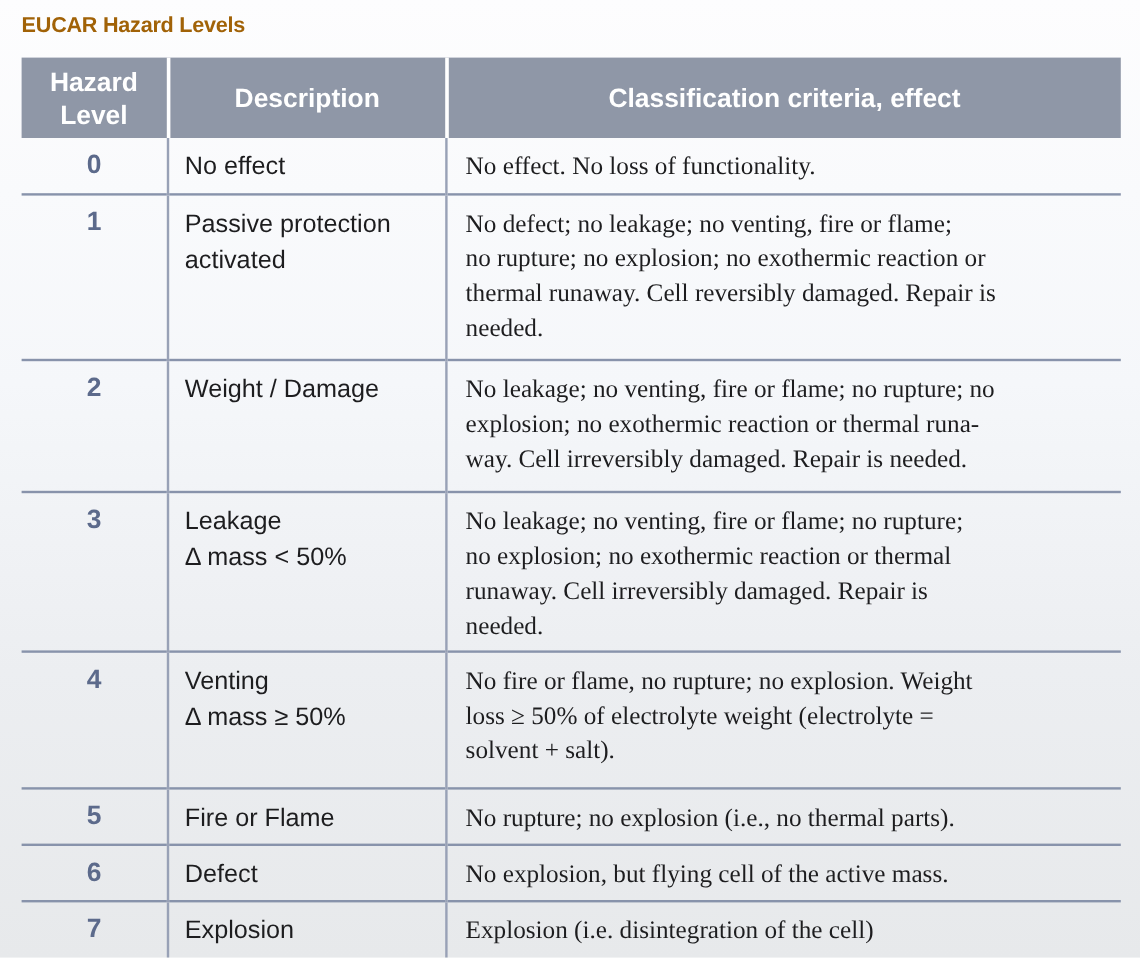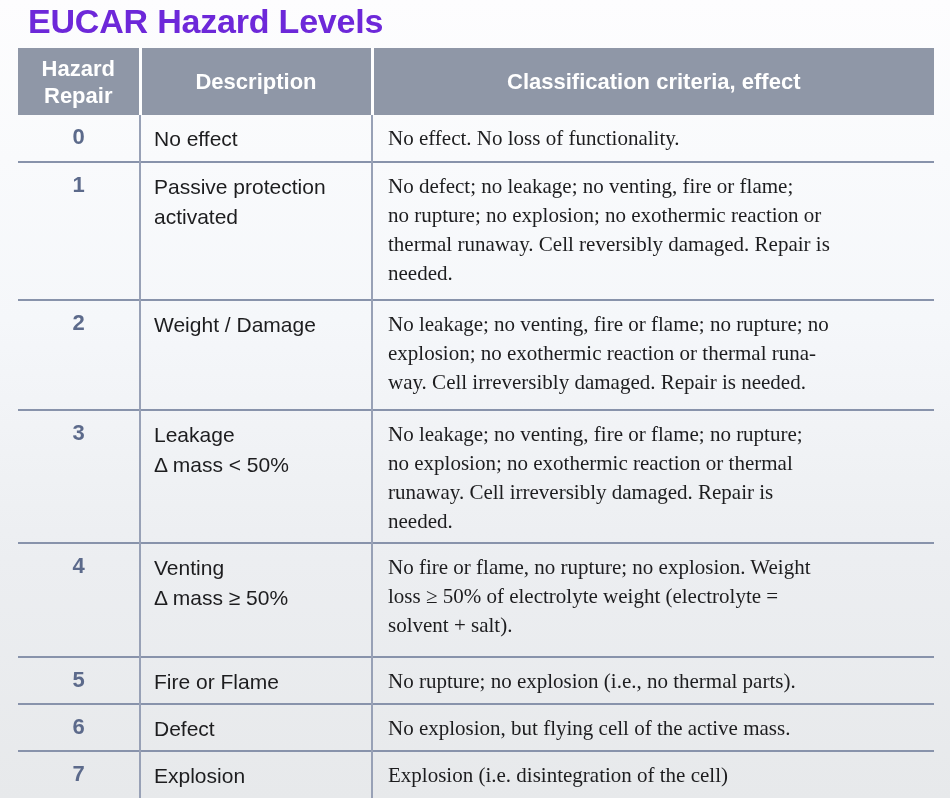--- a/index.html
+++ b/index.html
@@ -10,27 +10,27 @@
     width: 950px;
     height: 798px;
     position: relative;
     overflow: hidden;
     background: linear-gradient(180deg, #fdfdfe 0%, #f5f7fa 40%, #eceef1 70%, #e7e9eb 100%);
     font-family: "Liberation Sans", sans-serif;
     -webkit-font-smoothing: antialiased;
   }
   .page-title {
     position: absolute;
-    left: 28px;
+    left: 18px;
     top: 4px;
     margin: 0;
-    font-size: 34px;
+    font-size: 18px;
     line-height: 34px;
     font-weight: bold;
-    color: #6d28d9;
+    color: #a16207;
     letter-spacing: -0.2px;
   }
   table.hazard-table {
     position: absolute;
     left: 18px;
     top: 48px;
     width: 916px;
     border-collapse: collapse;
     table-layout: fixed;
     border-bottom: 4px solid #7e88a2;
@@ -97,21 +97,21 @@
 
 <table class="hazard-table">
   <colgroup>
     <col class="c-level">
       <col class="c-desc">
       <col class="c-crit">
   </colgroup>
   <thead>
     <tr>
       <th class="sep">Hazard
-Repair</th>
+Level</th>
       <th class="sep">Description</th>
       <th>Classification criteria, effect</th>
     </tr>
   </thead>
   <tbody>
     <tr>
       <td class="cell-level">0</td>
       <td class="cell-desc">No effect</td>
       <td class="cell-crit">No effect. No loss of functionality.</td>
     </tr>

